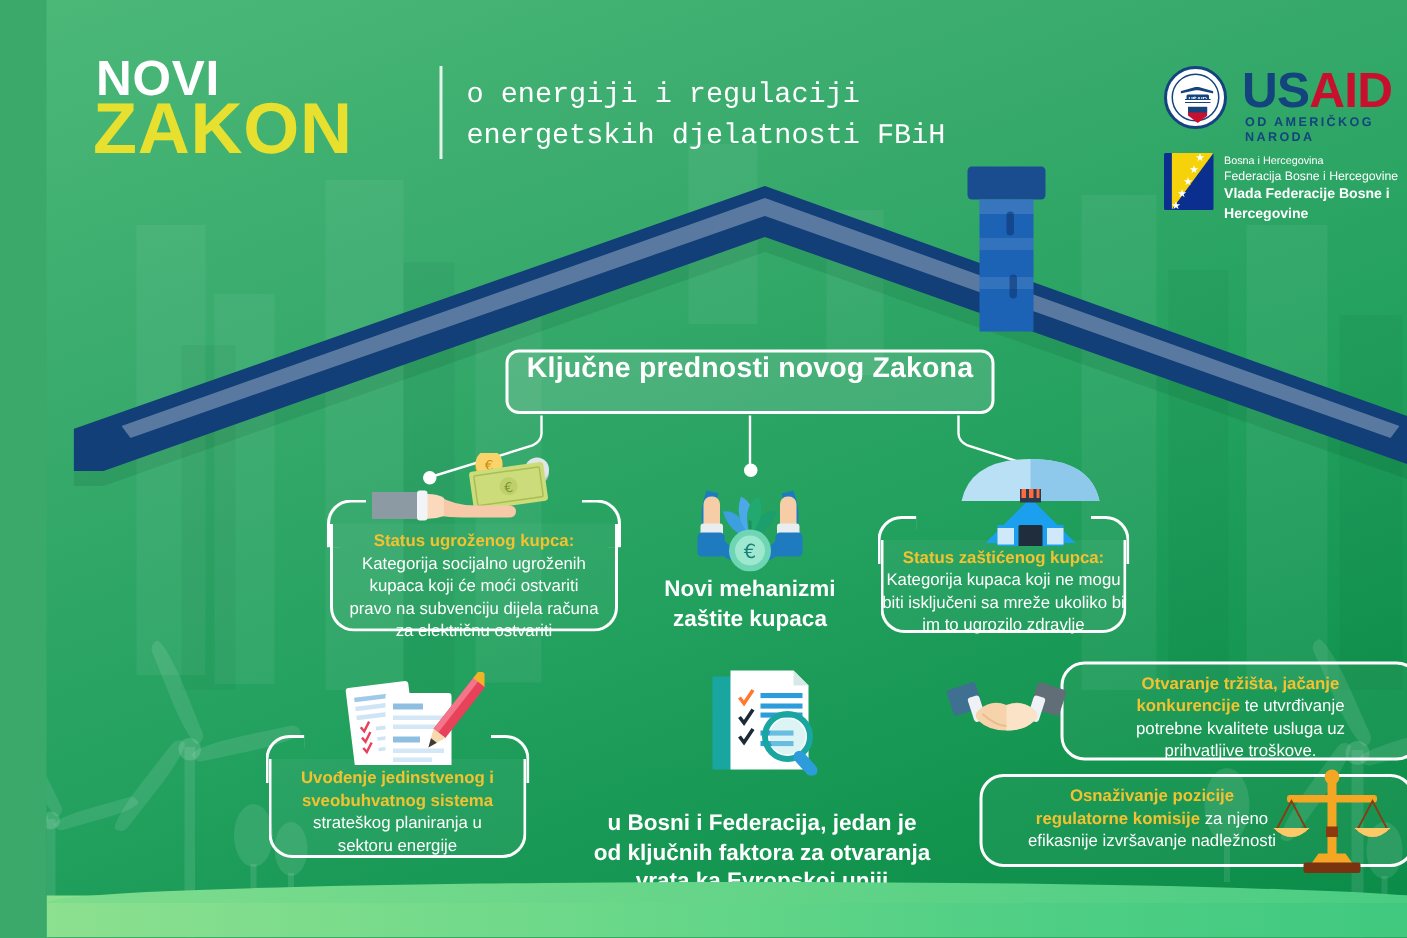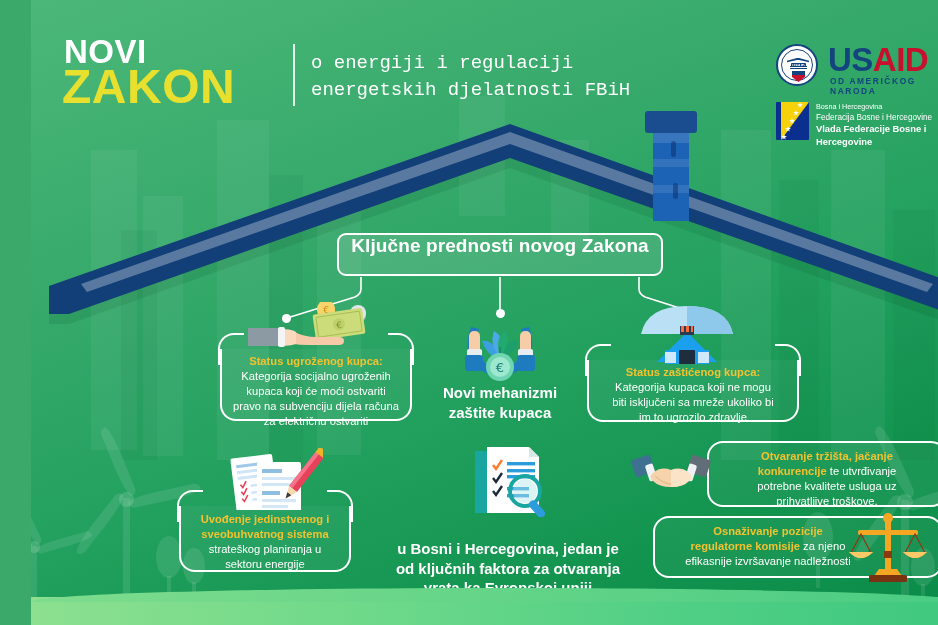--- a/index.html
+++ b/index.html
@@ -397,21 +397,21 @@
           <rect x="62" y="42" width="18" height="16" rx="3" fill="#1f7bbf"></rect>
         </g>
       </svg>
     </div>
     <div class="bigtxt" style="top:70px;">
       <span>Novi mehanizmi</span><br>
       <span>zaštite kupaca</span>
     </div>
   </div>
 
-  <div class="card gaptop" style="left:556px;top:360px;width:212px;height:62px;">
+  <div class="card gaptop" style="left:556px;top:360px;width:164px;height:62px;">
     <div class="bubble"></div>
       <div class="arcL"></div>
       <div class="arcR"></div>
     <div class="icon" style="left:48px;top:-58px;width:104px;height:62px;">
       <svg viewBox="0 0 104 62" width="104" height="62">
         <path d="M6 32 q6 -28 46 -28 q40 0 46 28 z" fill="#b9e0f5"></path>
         <path d="M52 4 q40 0 46 28 l-46 0 z" fill="#8ec9ec"></path>
         <path d="M22 60 L52 30 L82 60 z" fill="#1aa0ef"></path>
         <rect x="30" y="48" width="44" height="26" fill="#1aa0ef"></rect>
         <rect x="44" y="48" width="16" height="24" rx="1" fill="#1f2d3d"></rect>
@@ -491,21 +491,21 @@
         <rect x="48" y="32" width="28" height="3.4" fill="#2d9cdb"></rect>
         <rect x="48" y="44" width="22" height="3.4" fill="#2d9cdb"></rect>
         <rect x="48" y="51" width="22" height="3.4" fill="#2d9cdb"></rect>
         <circle cx="66" cy="48" r="15" fill="none" stroke="#1aa6a0" stroke-width="4"></circle>
         <circle cx="66" cy="48" r="12" fill="rgba(180,230,230,0.45)"></circle>
         <rect x="74" y="56" width="8" height="20" rx="4" fill="#2d9cdb" transform="rotate(-42 78 66)"></rect>
       </svg>
     </div>
     <div class="bigtxt" style="top:76px;">
       <br>
-      <span>u Bosni i Hercegovina, jedan je</span><br>
+      <span>u Bosni i Federacija, jedan je</span><br>
       <span>od ključnih faktora za otvaranja</span><br>
       <span>vrata ka Evropskoj uniji</span>
     </div>
   </div>
 
   <div class="card" style="left:676px;top:441px;width:240px;height:66px;">
     <div class="bubble" style="border-radius:16px;"></div>
     <div class="txt" style="top:8px;">
       <b>Otvaranje tržišta, jačanje</b><br>
       <b>konkurencije</b><span> te utvrđivanje</span><br>

